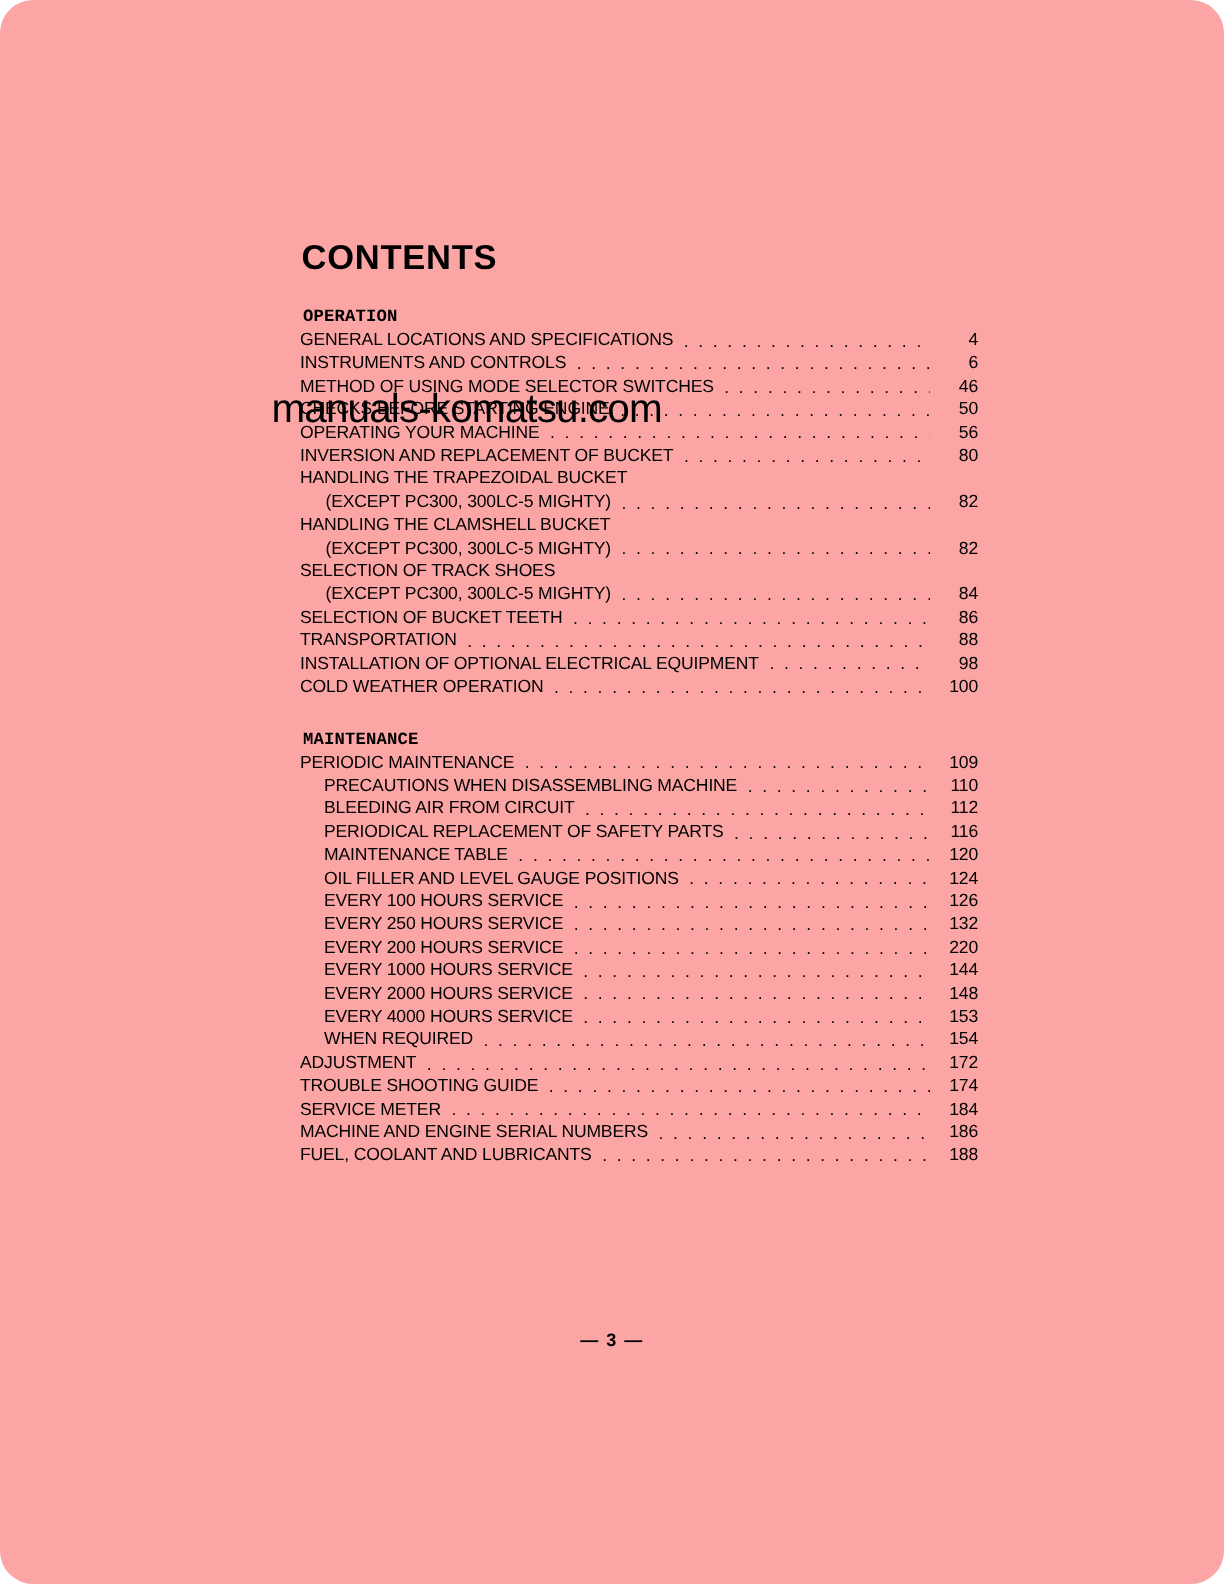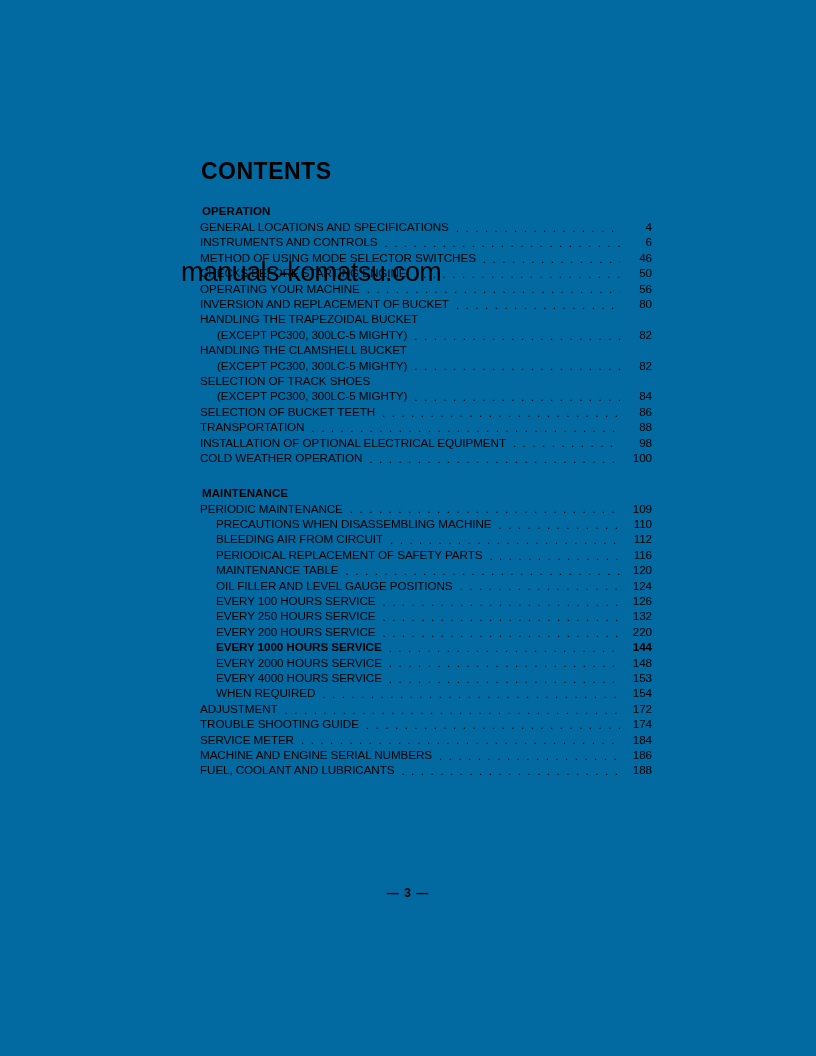--- a/index.html
+++ b/index.html
@@ -15,21 +15,22 @@
     color: #000000;
     overflow: hidden;
   }
 
   #page {
     position: absolute;
     left: 0;
     top: 0;
     width: 816px;
     height: 1056px;
-    background: #0369a1;
+    background: #fca5a5;
+    border-radius: 22px;
   }
 
   #content-area {
     position: absolute;
     left: 200px;
     top: 160px;
     width: 452px;
   }
 
   #toc-title {
@@ -39,20 +40,21 @@
     margin: 0 0 22px 1px;
     line-height: 1;
   }
 
   .section-heading {
     font-size: 11.5px;
     font-weight: bold;
     letter-spacing: 0.1px;
     margin: 0 0 1px 2px;
     line-height: 13px;
+    font-family: Liberation Mono, monospace;
   }
 
   .section-gap {
     height: 21px;
   }
 
   .toc-list {
     list-style: none;
     margin: 0;
     padding: 0;
@@ -64,21 +66,21 @@
     font-size: 11.7px;
     line-height: 15.4px;
     white-space: nowrap;
     letter-spacing: -0.1px;
   }
 
   .toc-row.indent-1 .toc-label { padding-left: 16px; }
   .toc-row.cont .toc-label { padding-left: 17px; }
 
   .toc-row.strong .toc-label,
-  .toc-row.strong .toc-page { font-weight: bold; }
+  .toc-row.strong .toc-page { font-weight: normal; }
 
   .toc-label {
     flex: 0 0 auto;
     padding-right: 5px;
   }
 
   .toc-leader {
     flex: 1 1 auto;
     overflow: hidden;
     position: relative;

